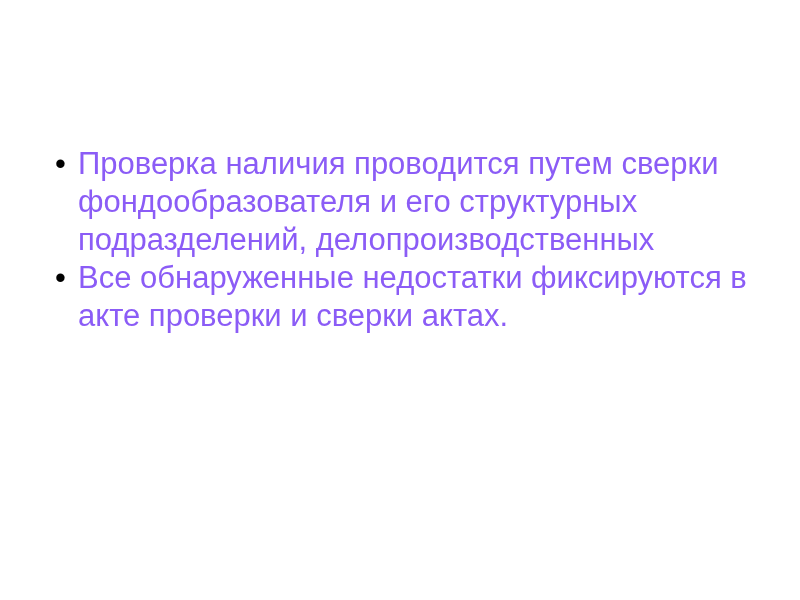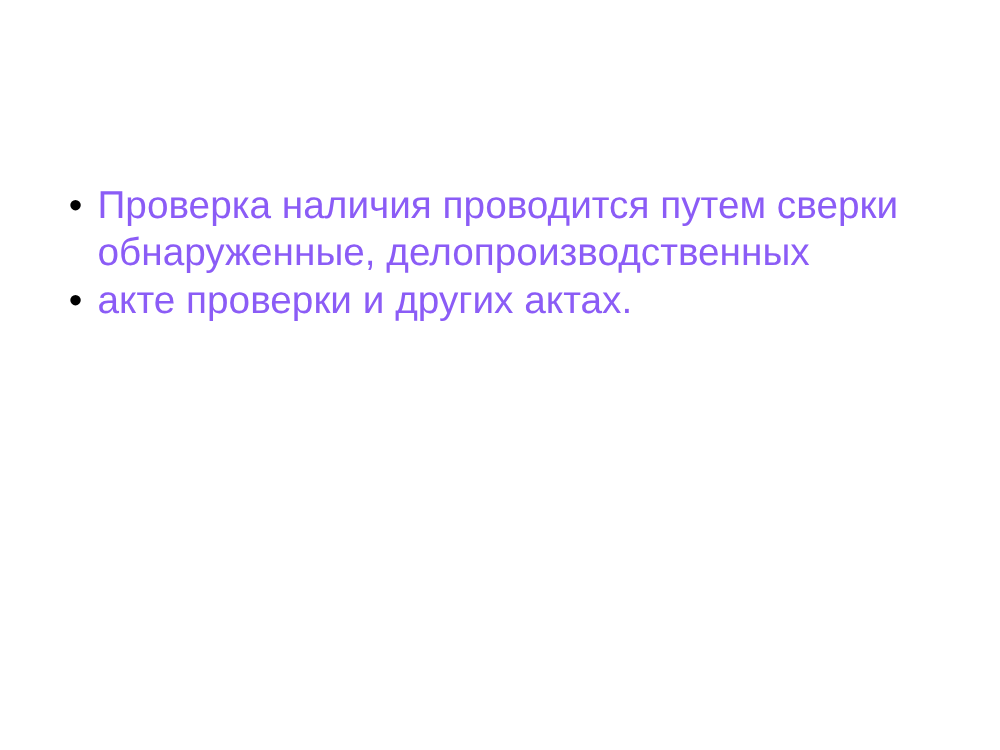--- a/index.html
+++ b/index.html
@@ -49,25 +49,27 @@
 </head>
 <body>
 
 <div class="slide">
   <div class="bullet-list">
 
     <div class="bullet-item">
       <span class="marker">•</span>
       <div class="lines">
         <div class="line">Проверка наличия проводится путем сверки</div>
-        <div class="line">обнаруженные, делопроизводственных</div>
+        <div class="line">фондообразователя и его структурных</div>
+        <div class="line">подразделений, делопроизводственных</div>
       </div>
     </div>
 
     <div class="bullet-item">
       <span class="marker">•</span>
       <div class="lines">
-        <div class="line">акте проверки и других актах.</div>
+        <div class="line">Все обнаруженные недостатки фиксируются в</div>
+        <div class="line">акте проверки и сверки актах.</div>
       </div>
     </div>
 
   </div>
 </div>
 
 </body></html>

